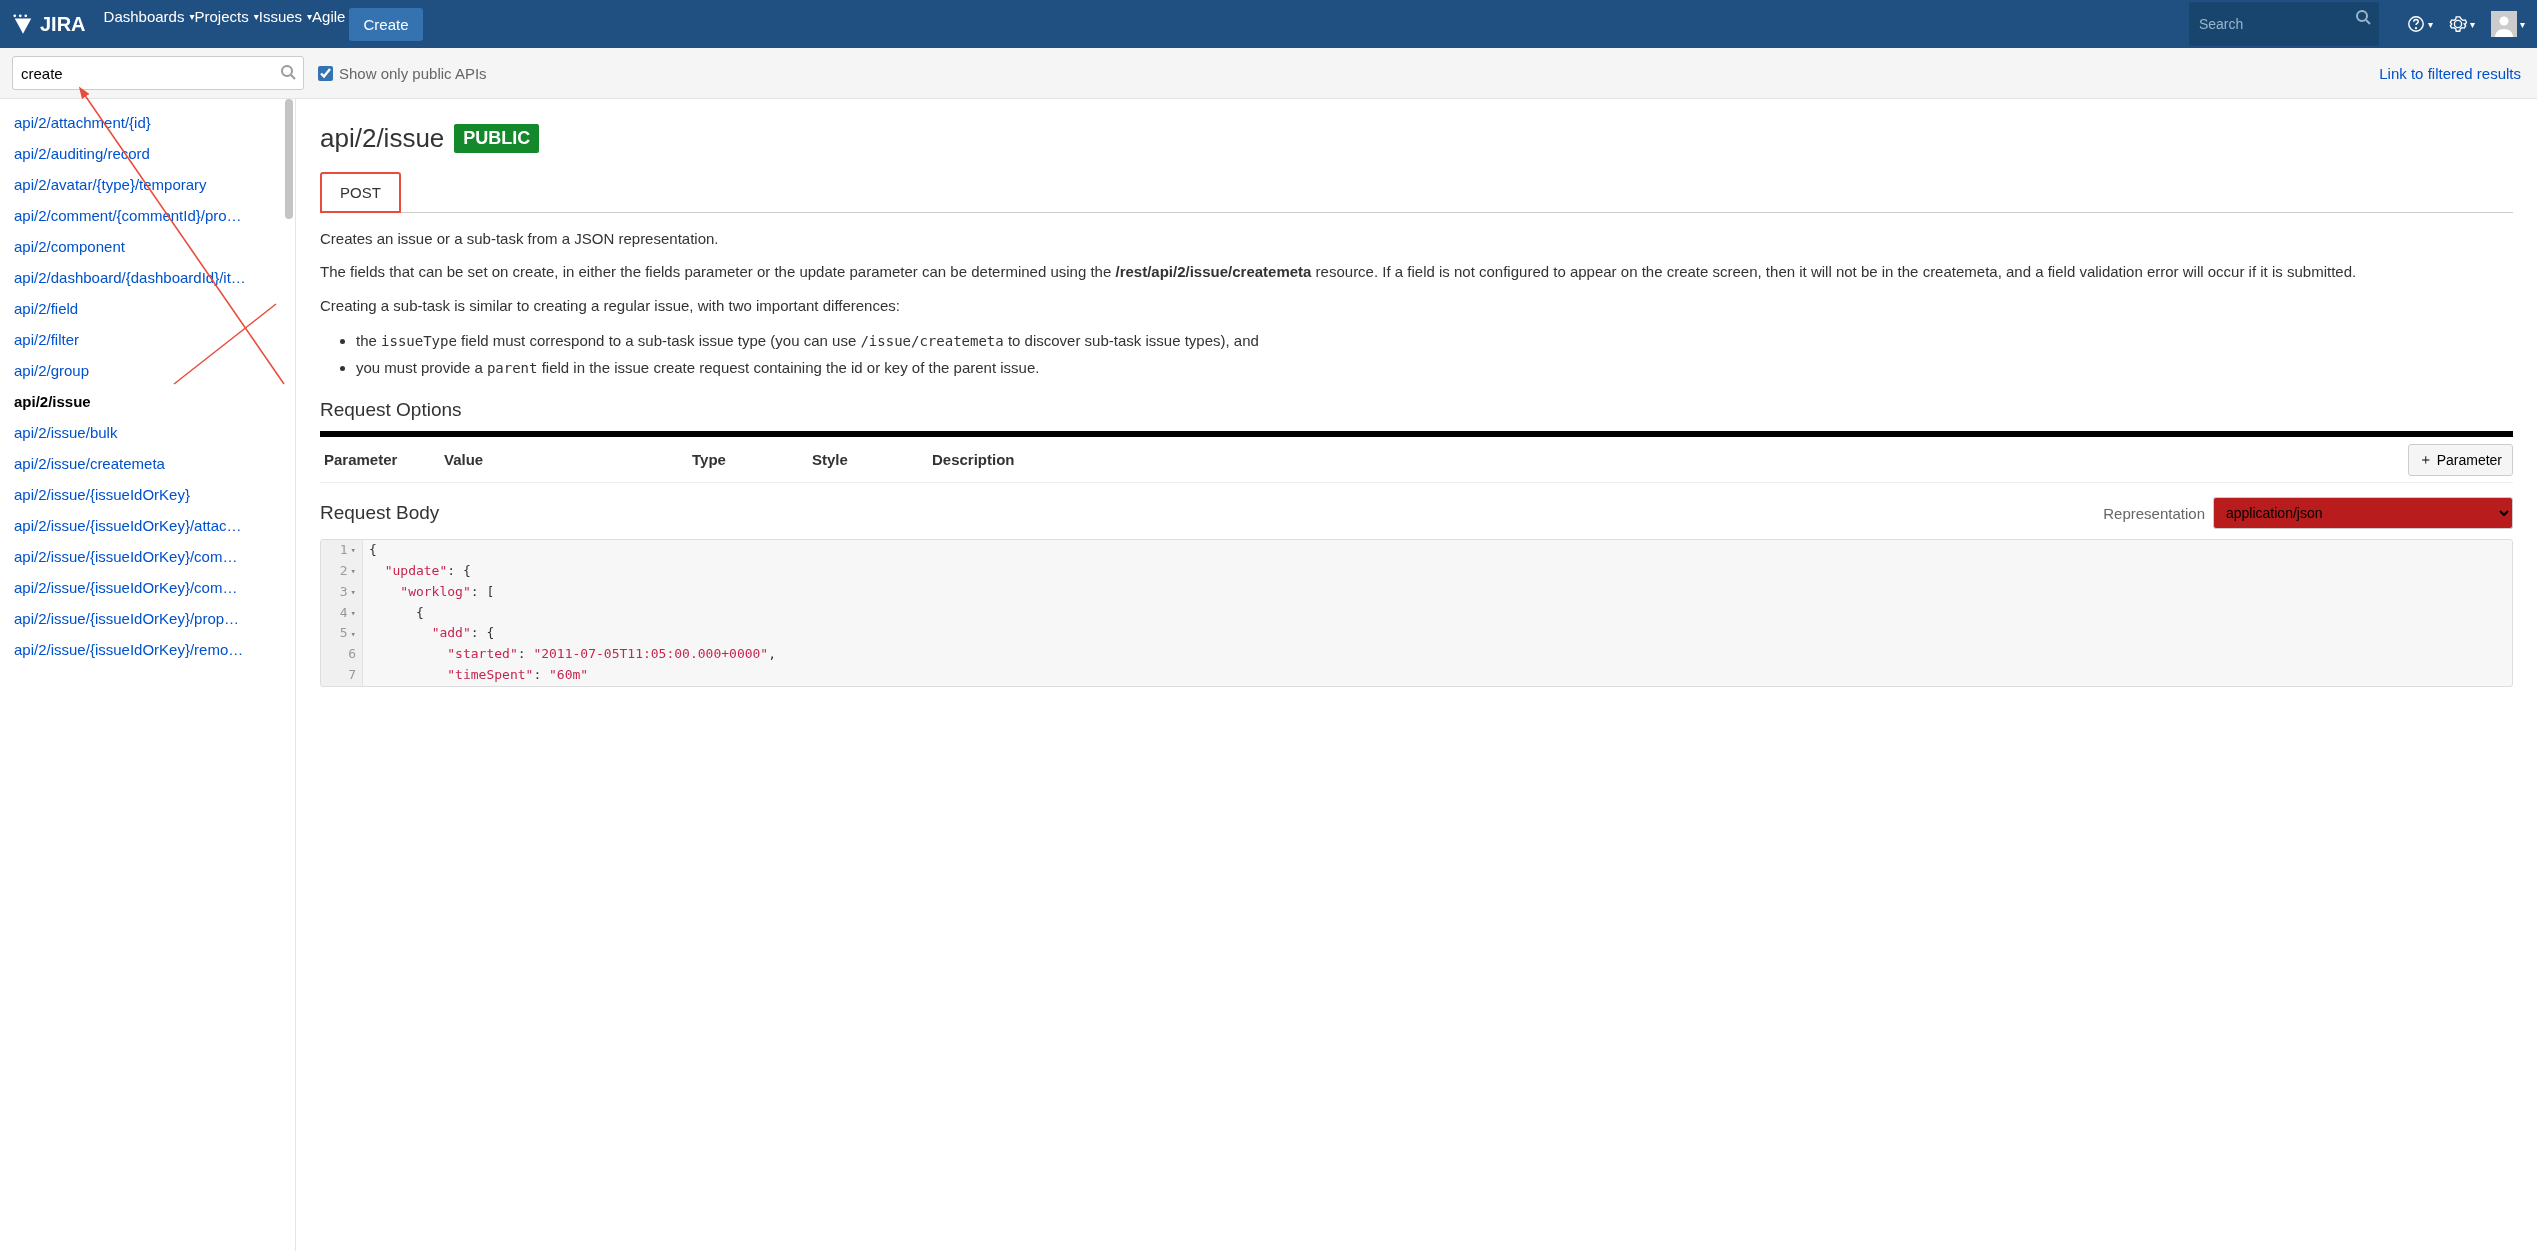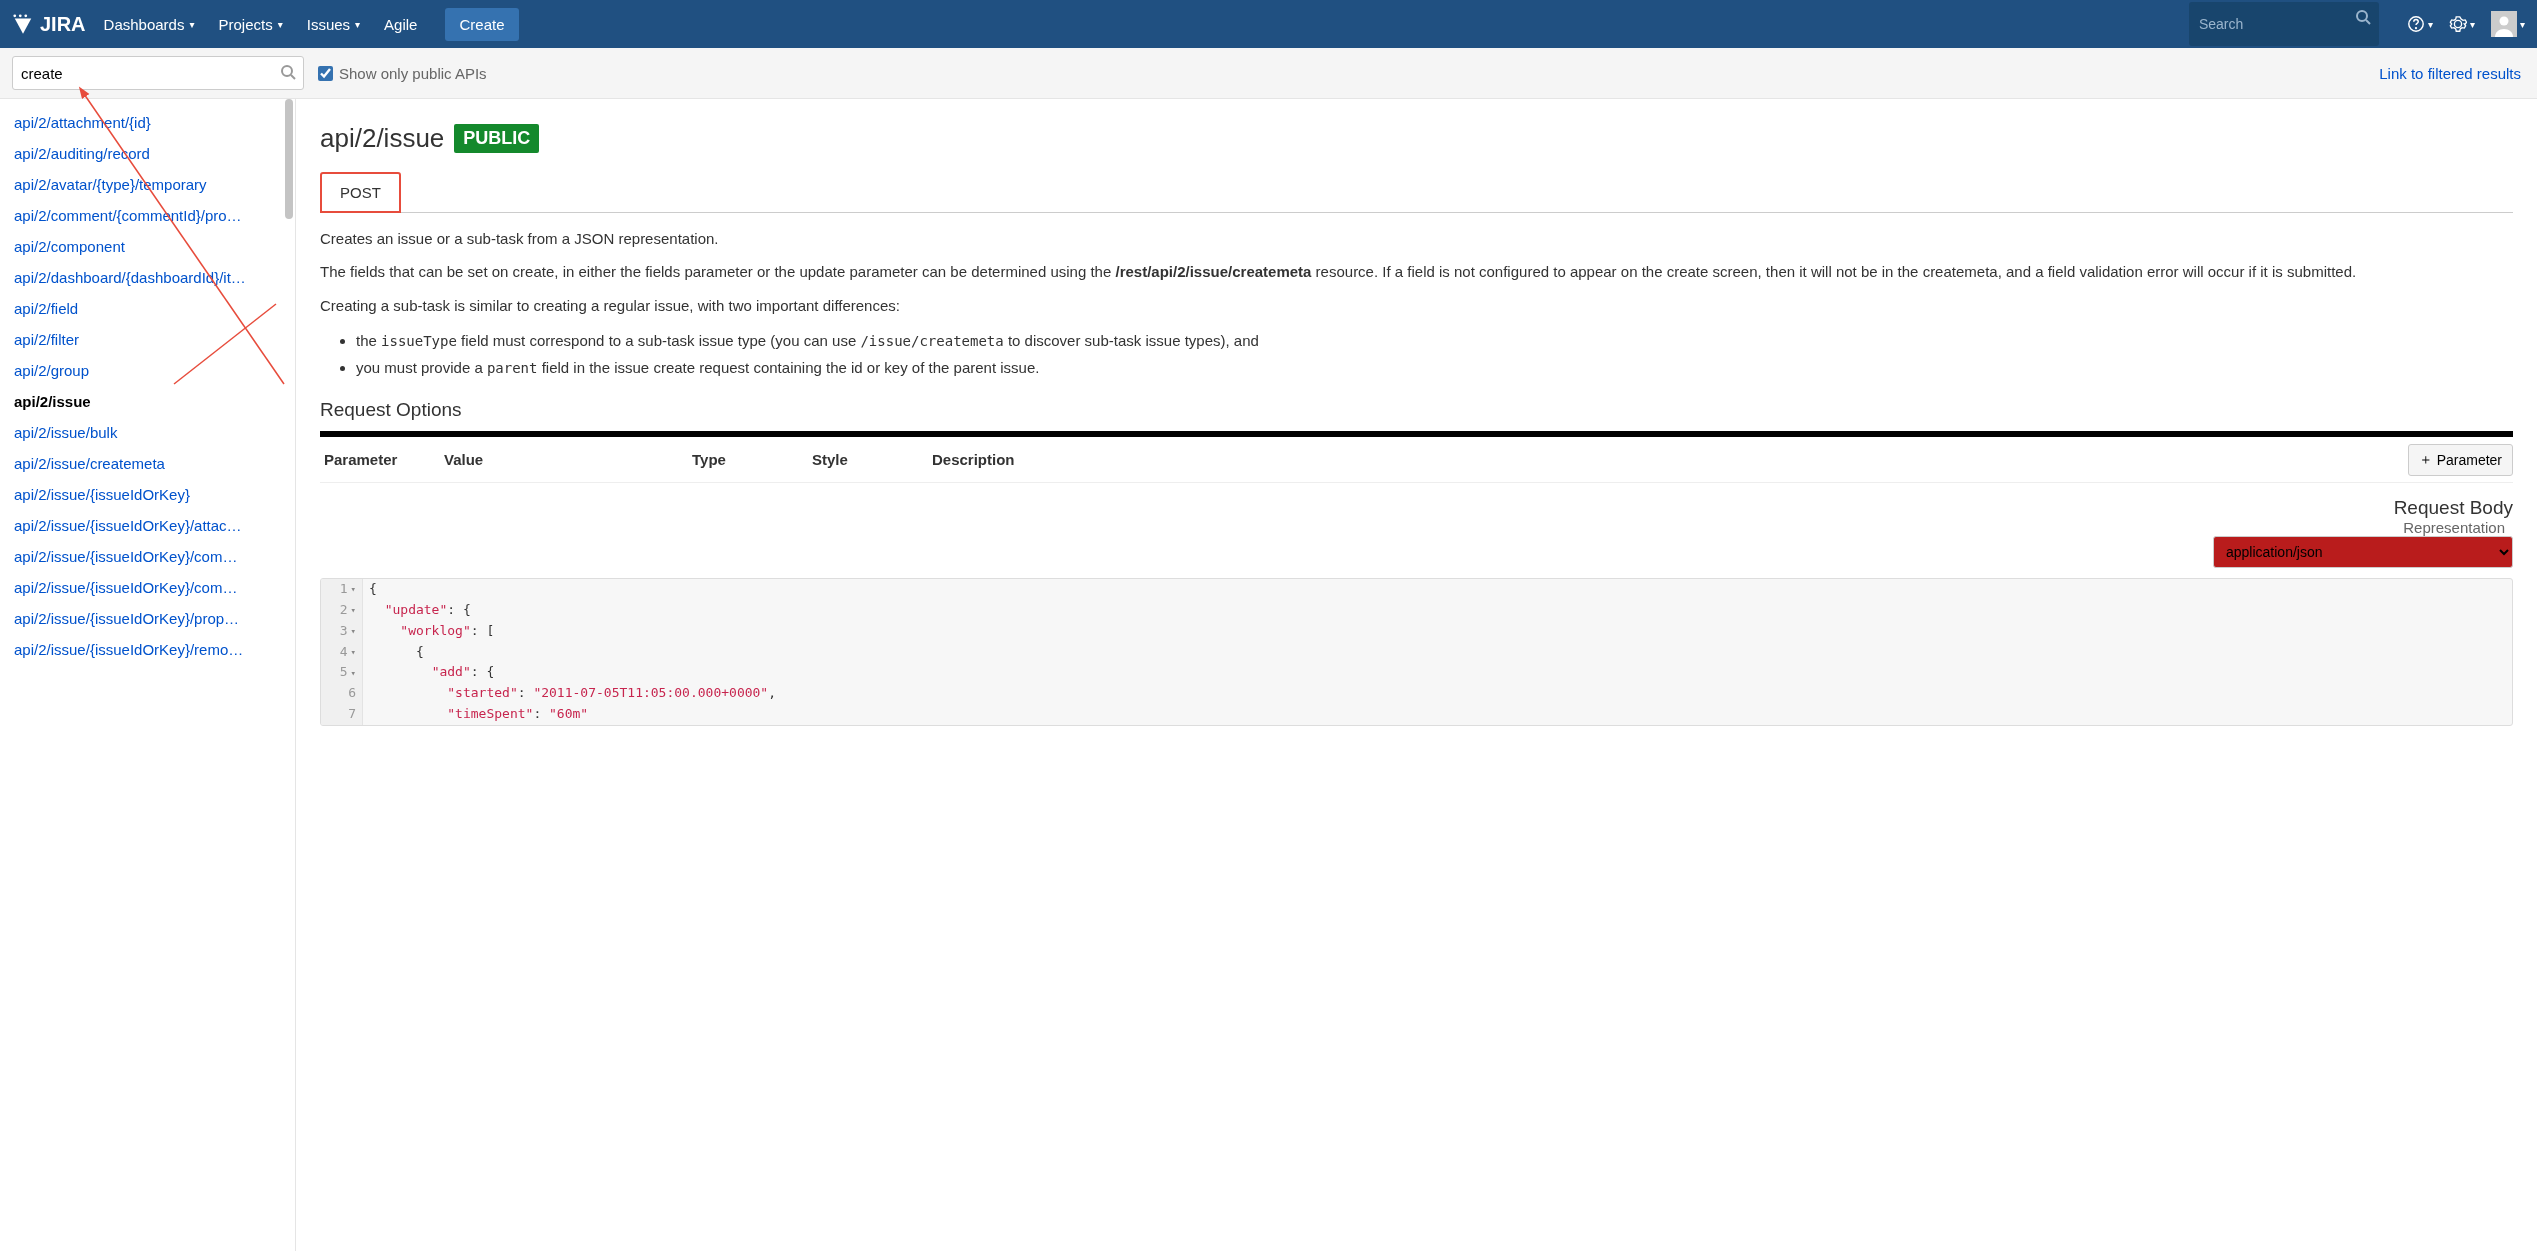--- a/index.html
+++ b/index.html
@@ -1,21 +1,21 @@
 <!DOCTYPE html>
 <html><head>
 <meta charset="utf-8">
 <style>
 * { box-sizing: border-box; margin: 0; padding: 0; }
 body { font-family: -apple-system, BlinkMacSystemFont, "Segoe UI", Arial, sans-serif; font-size: 14px; color: #333; background: #fff; }
 
 .topnav { background: #205081; color: #fff; height: 48px; display: flex; align-items: center; padding: 0 12px; }
 .topnav .logo { display: flex; align-items: center; gap: 6px; font-weight: 600; font-size: 20px; margin-right: 18px; }
 .topnav .logo-svg { width: 22px; height: 22px; }
-.nav-items { display: flex; align-items: center; gap: 24px; }
+.nav-items { display: flex; align-items: flex-start; }
 .nav-item { color: #fff; cursor: pointer; display: flex; align-items: center; gap: 5px; font-size: 15px; }
 .caret { font-size: 10px; }
 .create-btn { background: #3572b0; color: #fff; border: none; border-radius: 3px; padding: 8px 14px; font-size: 15px; cursor: pointer; margin-left: 4px; }
 .nav-spacer { flex: 1; }
 .nav-search { background: #18456d; border: none; color: #deebff; width: 190px; height: 44px; padding: 0 32px 0 10px; border-radius: 3px; font-size: 14px; }
 .nav-search::placeholder { color: #9bb5cd; }
 .nav-search-wrap { position: relative; margin-right: 12px; }
 .nav-search-icon { position: absolute; right: 8px; top: 7px; color: #9bb5cd; pointer-events: none; }
 .nav-icon { color: #fff; margin-left: 16px; cursor: pointer; display: flex; align-items: center; gap: 3px; }
 .avatar { width: 26px; height: 26px; background: #ccc; border-radius: 2px; display: inline-block; }
@@ -47,21 +47,21 @@
 .desc li { font-size: 15px; line-height: 1.8; }
 .section-h { font-size: 19px; font-weight: 400; margin: 16px 0 10px; }
 .opt-header { display: flex; align-items: center; border-top: 6px solid #000000; border-bottom: 1px solid #eee; }
 .opt-col { font-weight: 600; font-size: 15px; padding: 14px 4px; }
 .opt-c1 { width: 120px; }
 .opt-c2 { width: 248px; }
 .opt-c3 { width: 120px; }
 .opt-c4 { width: 120px; }
 .opt-c5 { flex: 1; }
 .add-param-btn { background: #f5f5f5; border: 1px solid #ccc; border-radius: 3px; padding: 6px 10px; font-size: 14px; cursor: pointer; display: flex; align-items: center; gap: 4px; }
-.reqbody-row { display: flex; align-items: flex-end; margin: 14px 0 10px; flex-direction: column; }
+.reqbody-row { display: flex; align-items: center; margin: 14px 0 10px; }
 .rep-label { color: #666; font-size: 15px; margin-right: 8px; }
 .rep-select { border: 1px solid #ccc; border-radius: 3px; padding: 6px 8px; font-size: 14px; width: 300px; background: #b91c1c; }
 .code-block { border: 1px solid #ddd; background: #f7f7f7; border-radius: 3px; overflow: hidden; }
 .code-line { display: flex; font-family: Menlo, Consolas, monospace; font-size: 13px; line-height: 1.6; }
 .gutter { width: 42px; text-align: right; padding-right: 6px; color: #999; background: #f0f0f0; border-right: 1px solid #e3e3e3; user-select: none; display: flex; justify-content: flex-end; align-items: center; gap: 3px; }
 .gutter .fold { font-size: 9px; color: #888; }
 .code-txt { padding-left: 6px; white-space: pre; }
 .tok-k { color: #c7254e; }
 .tok-s { color: #c7254e; }
 

